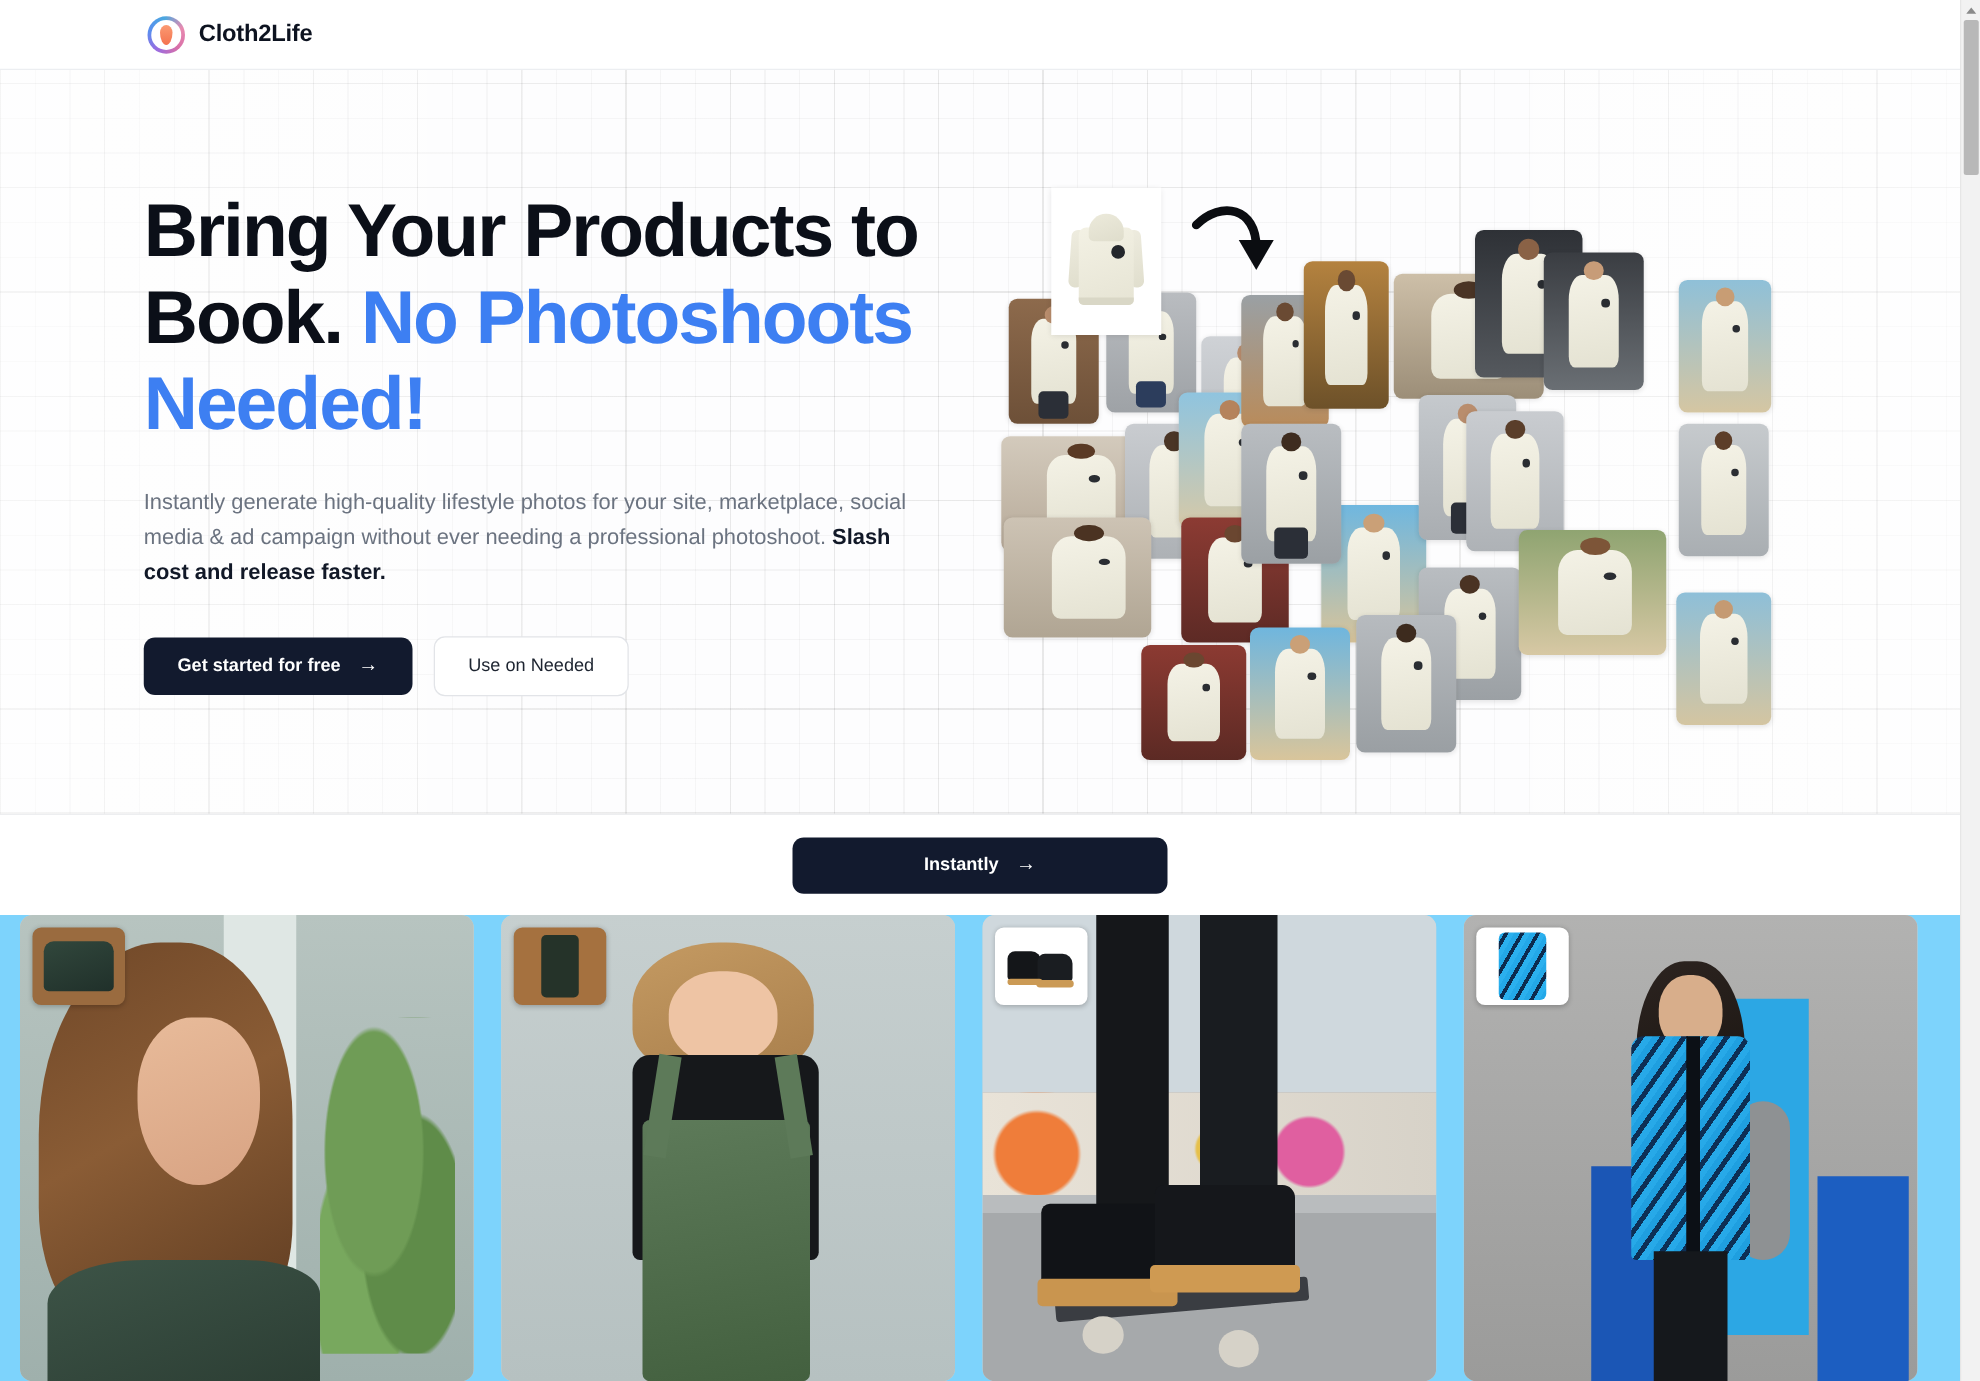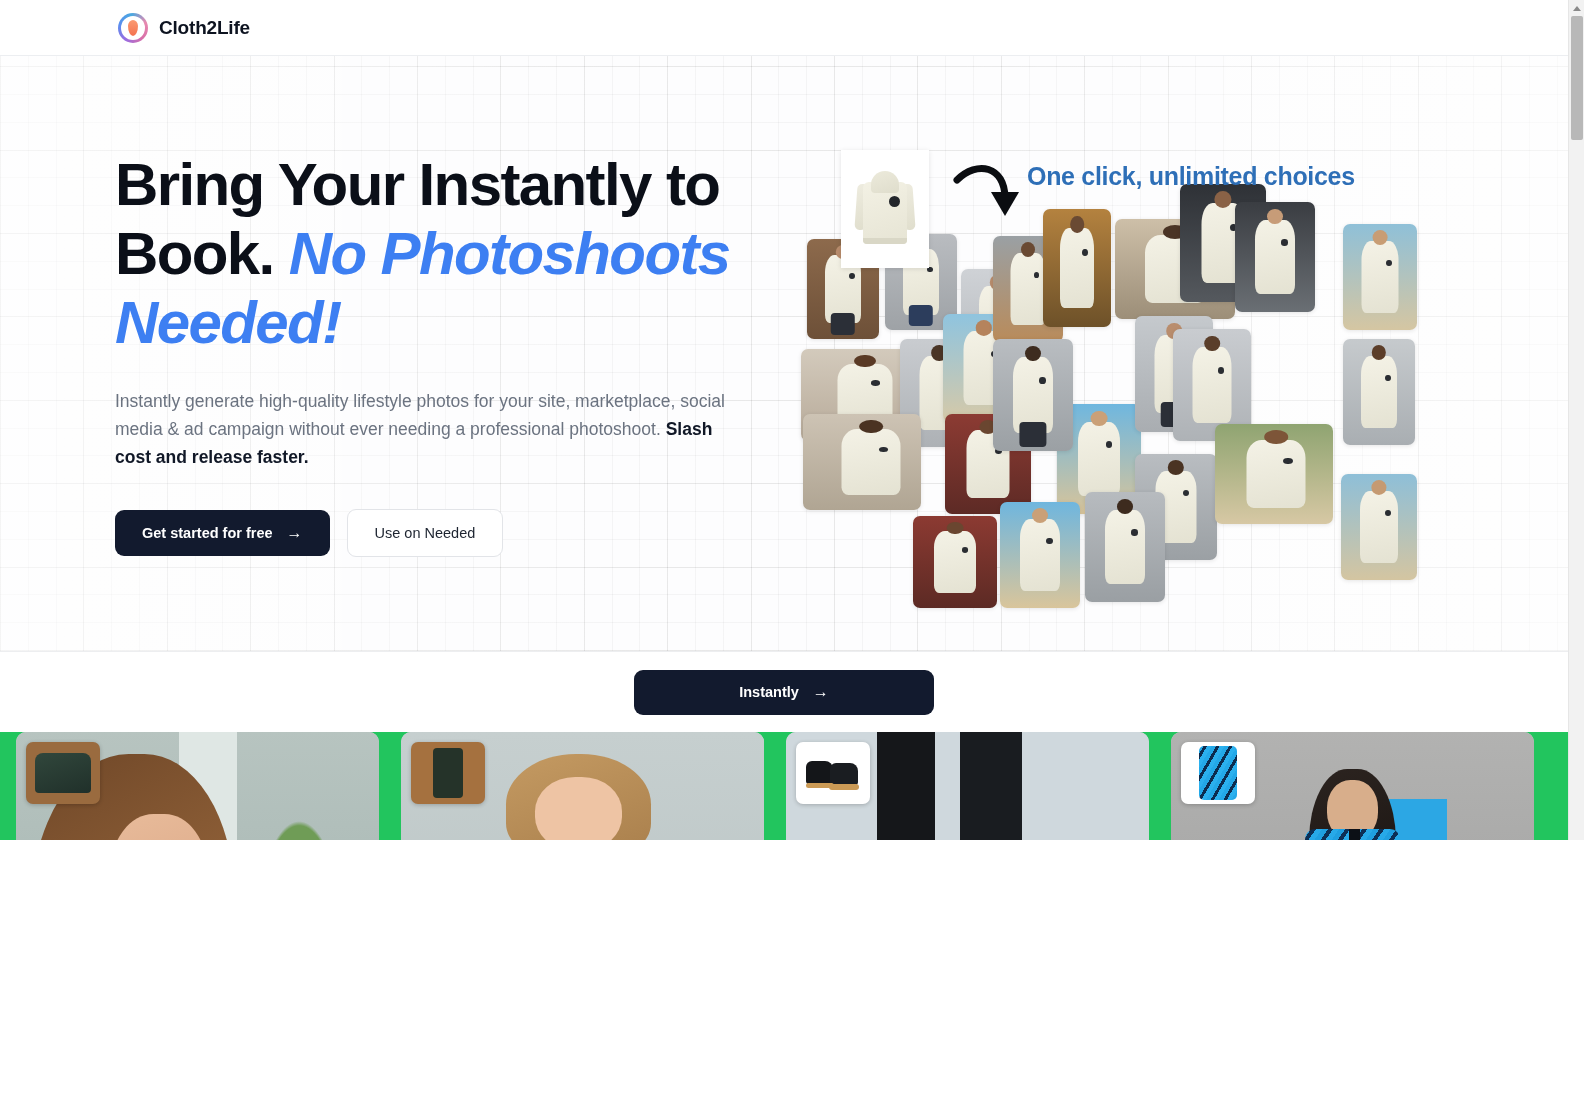--- a/index.html
+++ b/index.html
@@ -3,21 +3,21 @@
 <meta charset="utf-8">
 <title>Cloth2Life</title>
 <style>
   * { box-sizing: border-box; margin: 0; padding: 0; }
   html, body {
     width: 1584px; height: 1105px;
     overflow: hidden;
     font-family: "Liberation Sans", sans-serif;
     background: #ffffff;
   }
-  .page { position: relative; width: 1584px; height: 840px; overflow: hidden; background:#22c55e; }
+  .page { position: relative; width: 1584px; height: 1105px; overflow: hidden; background:#7dd3fc; }
 
   
   .nav {
     position: absolute; top: 0; left: 0; width: 1568px; height: 56px;
     background: #ffffff;
     border-bottom: 1px solid #eceef1;
     display: flex; align-items: center;
     z-index: 40;
   }
   .brand { display: flex; align-items: center; gap: 11px; margin-left: 118px; }
@@ -66,21 +66,21 @@
       repeating-linear-gradient(0deg,  rgba(0,0,0,0.05) 0 1px, transparent 1px 83.4px),
       #fdfdfe;
     border-bottom: 1px solid #edeef0;
     overflow: hidden;
   }
   .hero-left { position: absolute; left: 115px; top: 94px; width: 680px; }
   .h1 {
     font-size: 60px; line-height: 69px; font-weight: 700; color: #0b0f18;
     letter-spacing: -1.6px;
   }
-  .h1 .accent { color: #3d7ff2; font-style: italic; }
+  .h1 .accent { color: #3d7ff2; }
   .sub {
     margin-top: 30px; font-size: 17.5px; line-height: 28px; color: #6b7380; max-width: 615px;
   }
   .sub b { color: #111827; font-weight: 700; }
   .cta-row { margin-top: 38px; display: flex; align-items: center; gap: 17px; }
   .btn-primary {
     background: #121a2e; color: #fff; font-size: 14.5px; font-weight: 700;
     padding: 15px 27px; border-radius: 9px; cursor: pointer; border: none;
     display: inline-flex; align-items: center; gap: 14px;
     font-family: "Liberation Sans", sans-serif;
@@ -296,21 +296,21 @@
       </div>
       <span class="brand-name">Cloth2Life</span>
     </div>
 
   </div>
 
   <div class="hero">
 
     <div class="hero-left">
       <h1 class="h1">
-        <span>Bring Your Instantly to</span>
+        <span>Bring Your Products to</span>
         <br>
         <span>Book.</span>
         <span class="accent">No Photoshoots</span>
         <br>
         <span class="accent">Needed!</span>
       </h1>
 
       <p class="sub">
         <span>Instantly generate high-quality lifestyle photos for your site, marketplace, social media &amp; ad campaign without ever needing a professional photoshoot.</span>
         <b>Slash cost and release faster.</b>
@@ -469,21 +469,20 @@
           <div class="hoodie-logo"></div>
           <div class="hoodie-hem"></div>
         </div>
       </div>
 
       <svg class="curve-arrow" viewBox="0 0 70 60">
         <path d="M4 18 C 24 -2, 52 4, 52 36" stroke="#0b0d11" stroke-width="7" fill="none" stroke-linecap="round"></path>
         <path d="M38 30 L52 54 L66 30 Z" fill="#0b0d11"></path>
       </svg>
 
-      <div class="tagline">One click, unlimited choices</div>
     </div>
   </div>
 
   <div class="community-wrap">
     <button class="community-btn">
       <span>Instantly</span>
       <span class="arrow-glyph">→</span>
     </button>
   </div>
 

